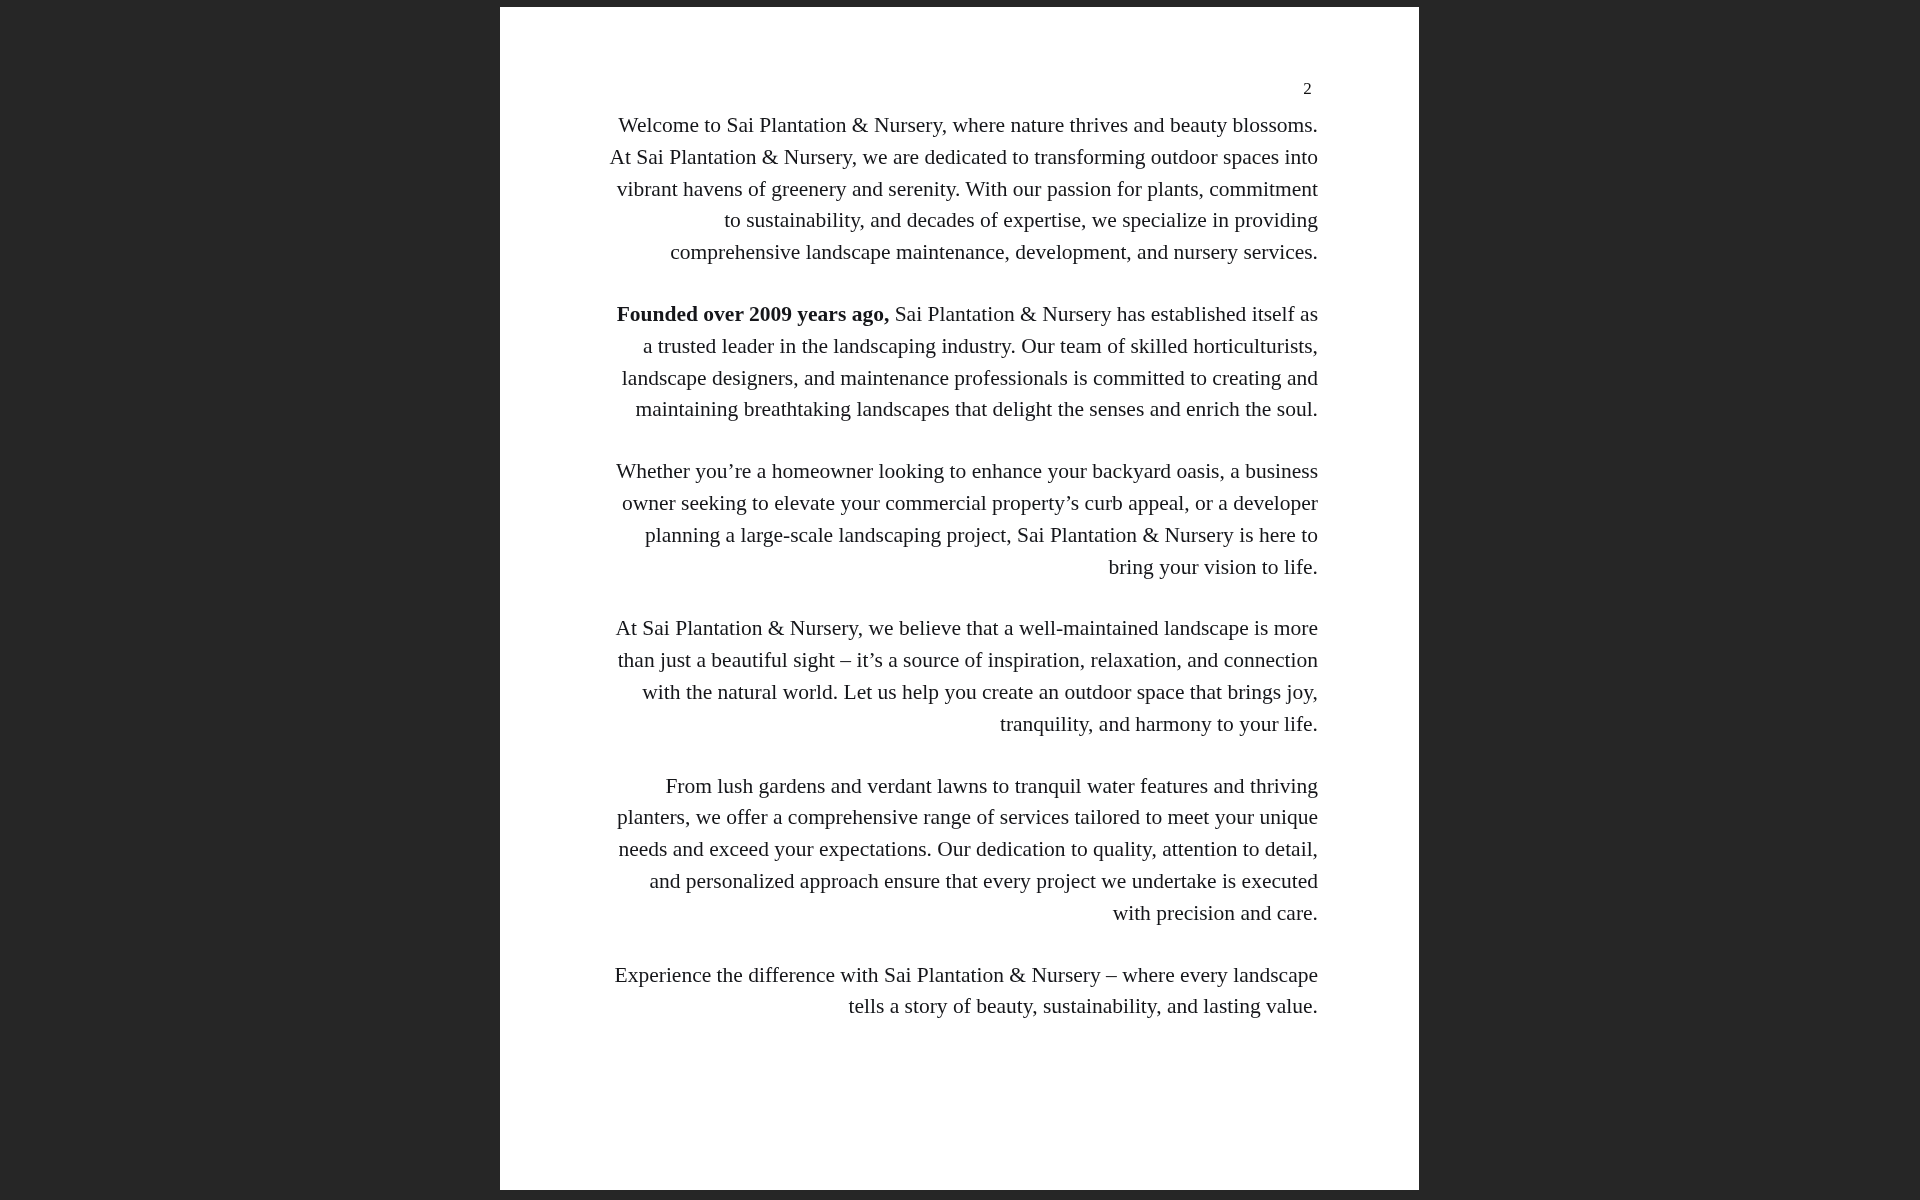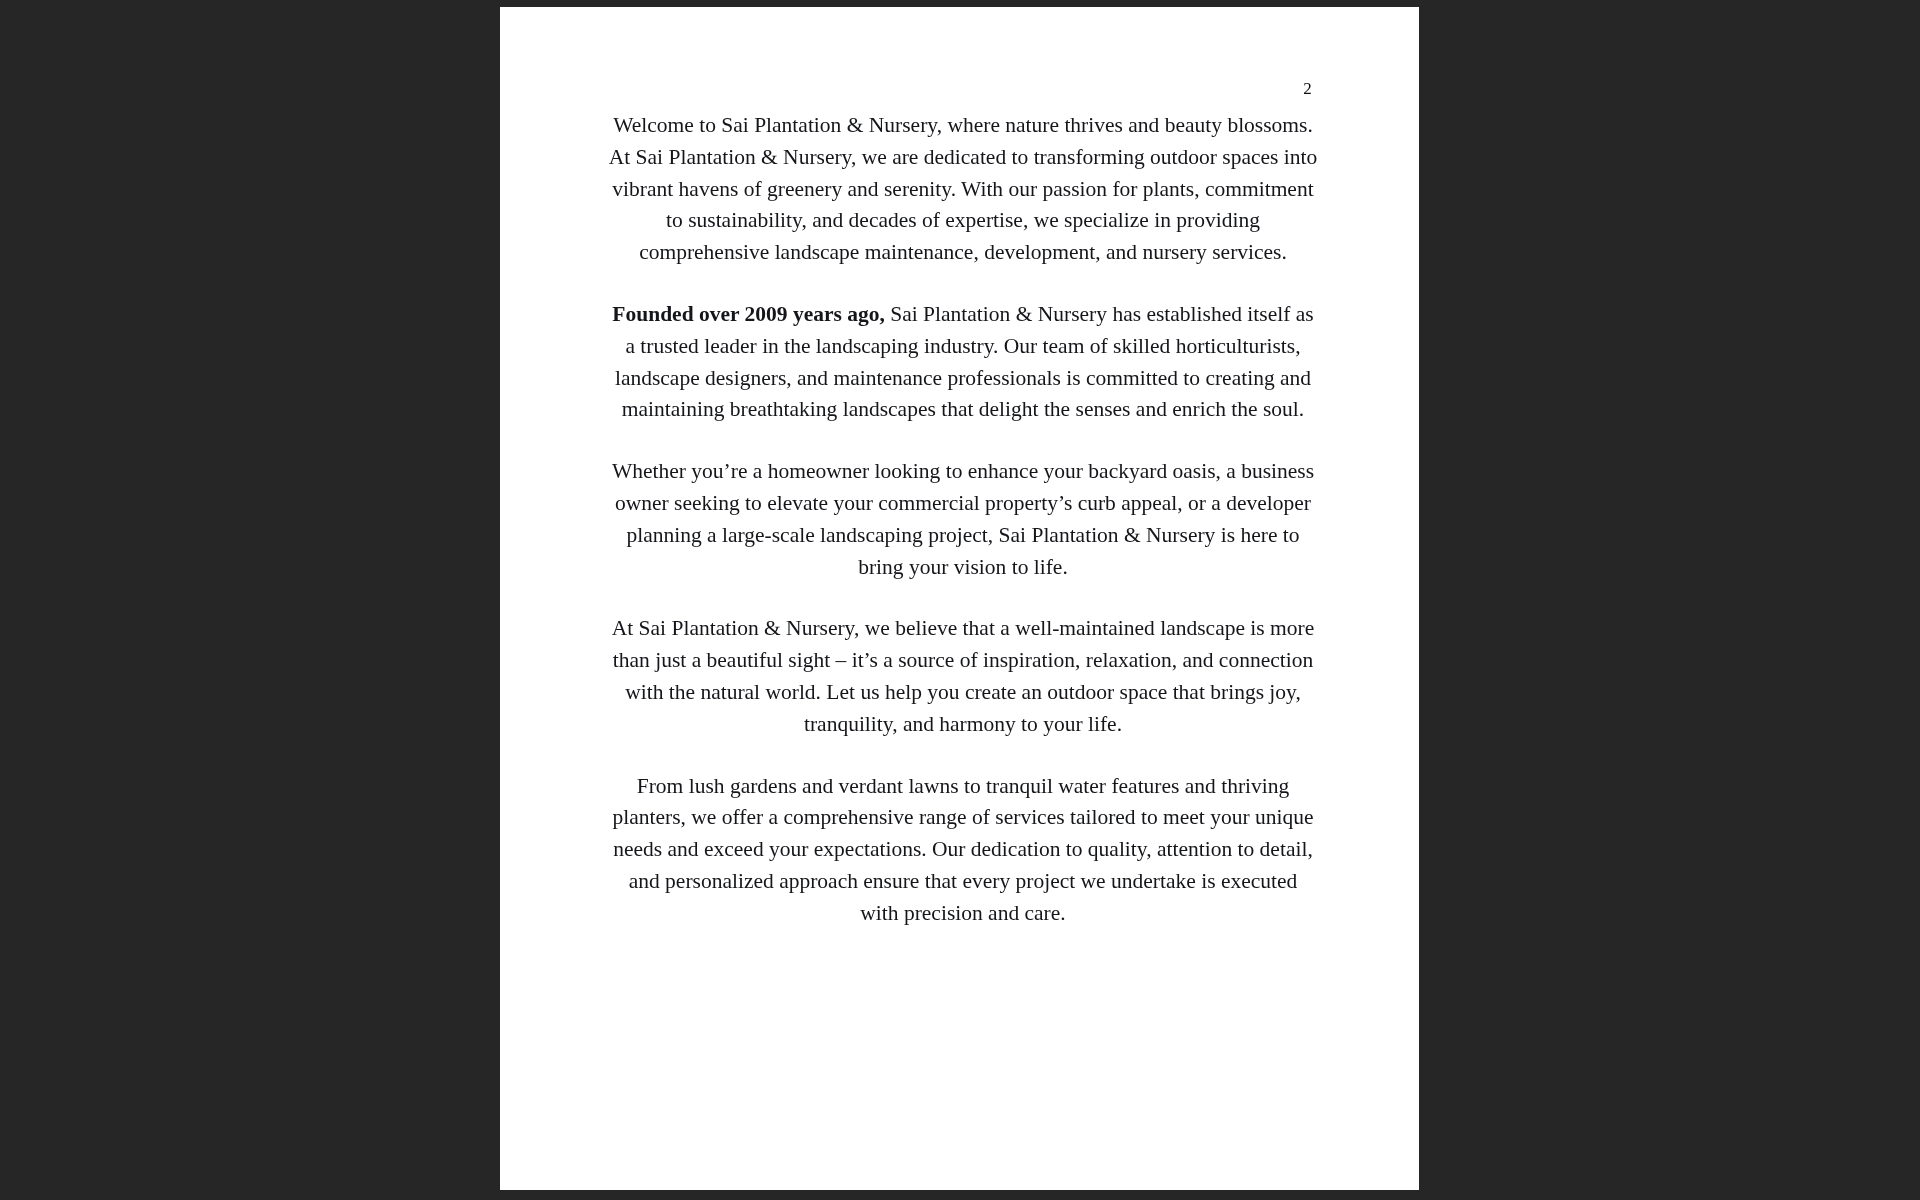--- a/index.html
+++ b/index.html
@@ -48,21 +48,21 @@
     left: 108px;
     top: 103px;
     width: 710px;
   }
 
   .para {
     margin: 0 0 30px 0;
     font-size: 21.5px;
     line-height: 31.8px;
     color: #15161a;
-    text-align: center;
+    text-align: right;
     font-family: "Liberation Serif", "DejaVu Serif", serif;
     -webkit-font-smoothing: antialiased;
   }
 
   .para:last-child {
     margin-bottom: 0;
   }
 
   .bold-lead {
     font-weight: 700;
@@ -83,16 +83,17 @@
       <p class="para"><span>Welcome to Sai Plantation &amp; Nursery, where nature thrives and beauty blossoms. At Sai Plantation &amp; Nursery, we are dedicated to transforming outdoor spaces into vibrant havens of greenery and serenity. With our passion for plants, commitment to sustainability, and decades of expertise, we specialize in providing comprehensive landscape maintenance, development, and nursery services.</span></p>
 
       <p class="para"><span class="bold-lead">Founded over 2009 years ago,</span><span> Sai Plantation &amp; Nursery has established itself as a trusted leader in the landscaping industry. Our team of skilled horticulturists, landscape designers, and maintenance professionals is committed to creating and maintaining breathtaking landscapes that delight the senses and enrich the soul.</span></p>
 
       <p class="para"><span>Whether you’re a homeowner looking to enhance your backyard oasis, a business owner seeking to elevate your commercial property’s curb appeal, or a developer planning a large-scale landscaping project, Sai Plantation &amp; Nursery is here to bring your vision to life.</span></p>
 
       <p class="para"><span>At Sai Plantation &amp; Nursery, we believe that a well-maintained landscape is more than just a beautiful sight – it’s a source of inspiration, relaxation, and connection with the natural world. Let us help you create an outdoor space that brings joy, tranquility, and harmony to your life.</span></p>
 
       <p class="para"><span>From lush gardens and verdant lawns to tranquil water features and thriving planters, we offer a comprehensive range of services tailored to meet your unique needs and exceed your expectations. Our dedication to quality, attention to detail, and personalized approach ensure that every project we undertake is executed with precision and care.</span></p>
 
+      <p class="para"><span>Experience the difference with Sai Plantation &amp; Nursery – where every landscape tells a story of beauty, sustainability, and lasting value.</span></p>
 
     </div>
   </div>
 </div>
 
 </body></html>

